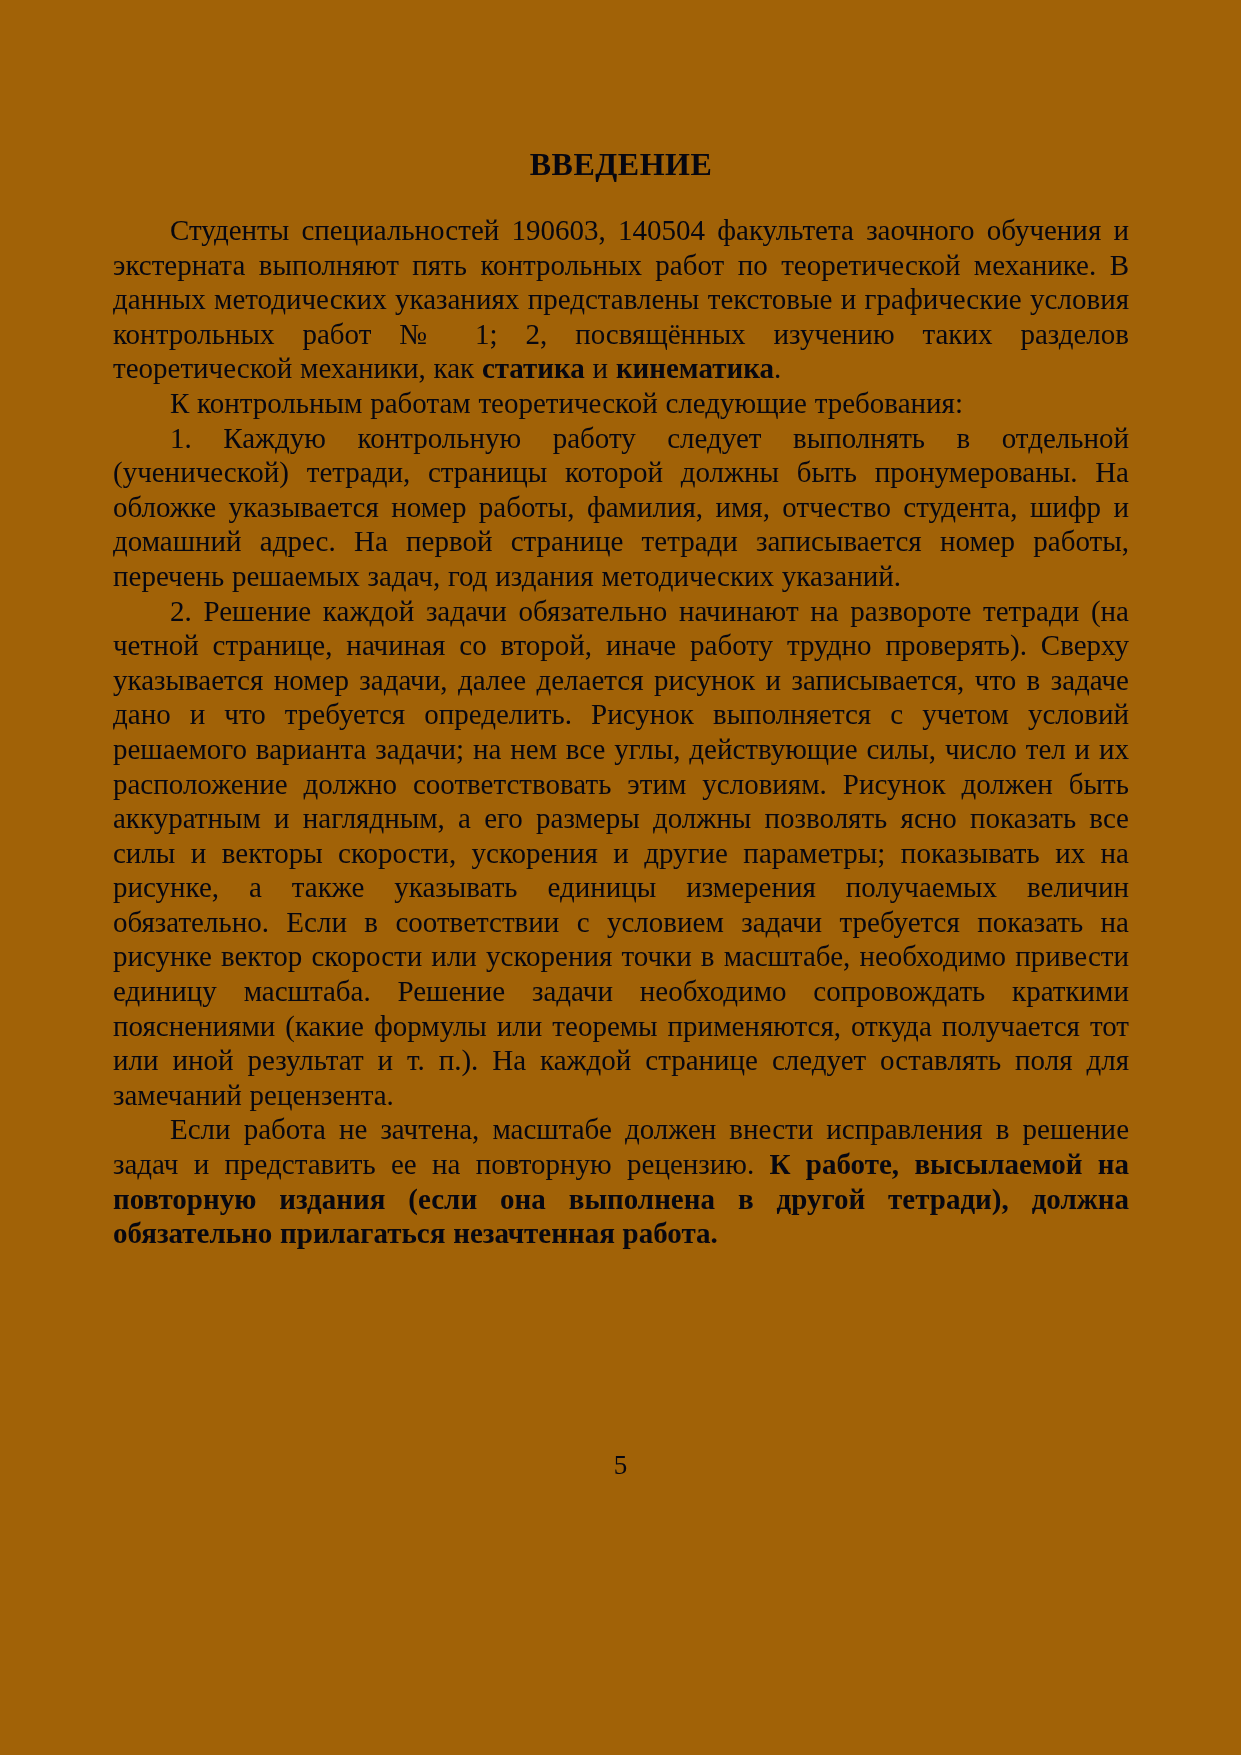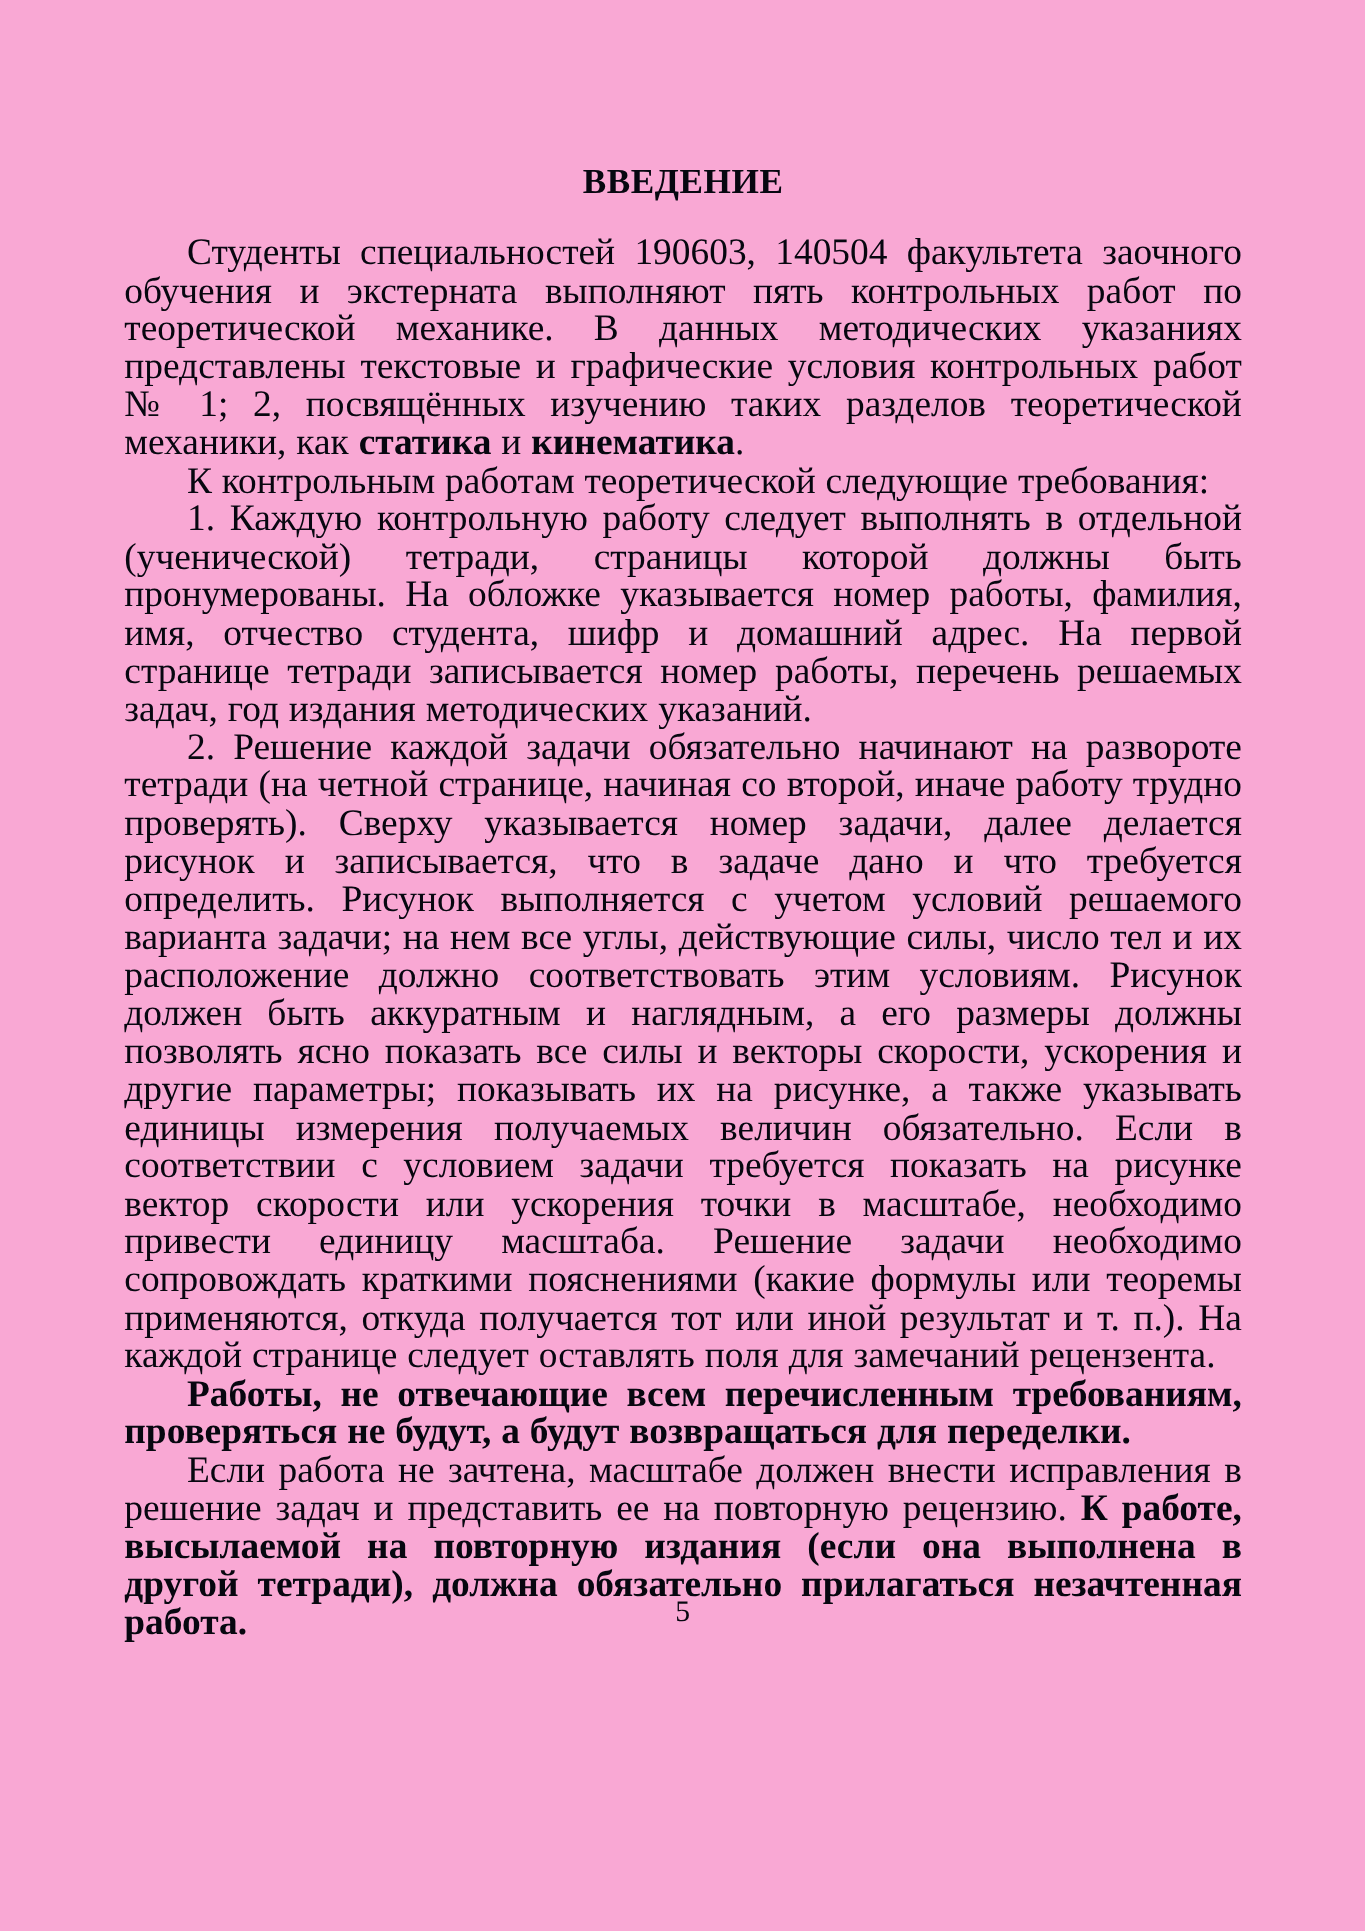--- a/index.html
+++ b/index.html
@@ -11,38 +11,38 @@
     width: 1241px;
     height: 1755px;
     position: relative;
     font-family: "Liberation Serif", serif;
     color: #070710;
     overflow: hidden;
   }
   .page {
     position: absolute;
     inset: 0;
-    background: #f9a8d4;
+    background: #a16207;
   }
   .content {
     position: absolute;
     top: 146px;
     left: 113px;
     width: 1016px;
   }
   .title {
     text-align: center;
     font-size: 32px;
     font-weight: bold;
     letter-spacing: 0.5px;
     margin: 0 0 30px 0;
   }
   .body-text p {
     margin: 0;
-    font-size: 34px;
+    font-size: 29px;
     line-height: 34.6px;
     text-align: justify;
     text-indent: 57px;
     word-spacing: 0.5px;
   }
   .b {
     font-weight: bold;
   }
   .page-number {
     position: absolute;
@@ -64,21 +64,20 @@
     <div class="body-text">
 
       <p><span>Студенты специальностей 190603, 140504 факультета заочного обучения и экстерната выполняют пять контрольных работ по теоретической механике. В данных методических указаниях представлены текстовые и графические условия контрольных работ № 1; 2, посвящённых изучению таких разделов теоретической механики, как </span><span class="b">статика</span><span> и </span><span class="b">кинематика</span><span>.</span></p>
 
       <p><span>К контрольным работам теоретической следующие требования:</span></p>
 
       <p><span>1. Каждую контрольную работу следует выполнять в отдельной (ученической) тетради, страницы которой должны быть пронумерованы. На обложке указывается номер работы, фамилия, имя, отчество студента, шифр и домашний адрес. На первой странице тетради записывается номер работы, перечень решаемых задач, год издания методических указаний.</span></p>
 
       <p><span>2. Решение каждой задачи обязательно начинают на развороте тетради (на четной странице, начиная со второй, иначе работу трудно проверять). Сверху указывается номер задачи, далее делается рисунок и записывается, что в задаче дано и что требуется определить. Рисунок выполняется с учетом условий решаемого варианта задачи; на нем все углы, действующие силы, число тел и их расположение должно соответствовать этим условиям. Рисунок должен быть аккуратным и наглядным, а его размеры должны позволять ясно показать все силы и векторы скорости, ускорения и другие параметры; показывать их на рисунке, а также указывать единицы измерения получаемых величин обязательно. Если в соответствии с условием задачи требуется показать на рисунке вектор скорости или ускорения точки в масштабе, необходимо привести единицу масштаба. Решение задачи необходимо сопровождать краткими пояснениями (какие формулы или теоремы применяются, откуда получается тот или иной результат и т. п.). На каждой странице следует оставлять поля для замечаний рецензента.</span></p>
 
-      <p><span class="b">Работы, не отвечающие всем перечисленным требованиям, проверяться не будут, а будут возвращаться для переделки.</span></p>
 
       <p><span>Если работа не зачтена, масштабе должен внести исправления в решение задач и представить ее на повторную рецензию. </span><span class="b">К работе, высылаемой на повторную издания (если она выполнена в другой тетради), должна обязательно прилагаться незачтенная работа.</span></p>
 
     </div>
   </div>
 
   <div class="page-number">5</div>
 </div>
 
 </body></html>

